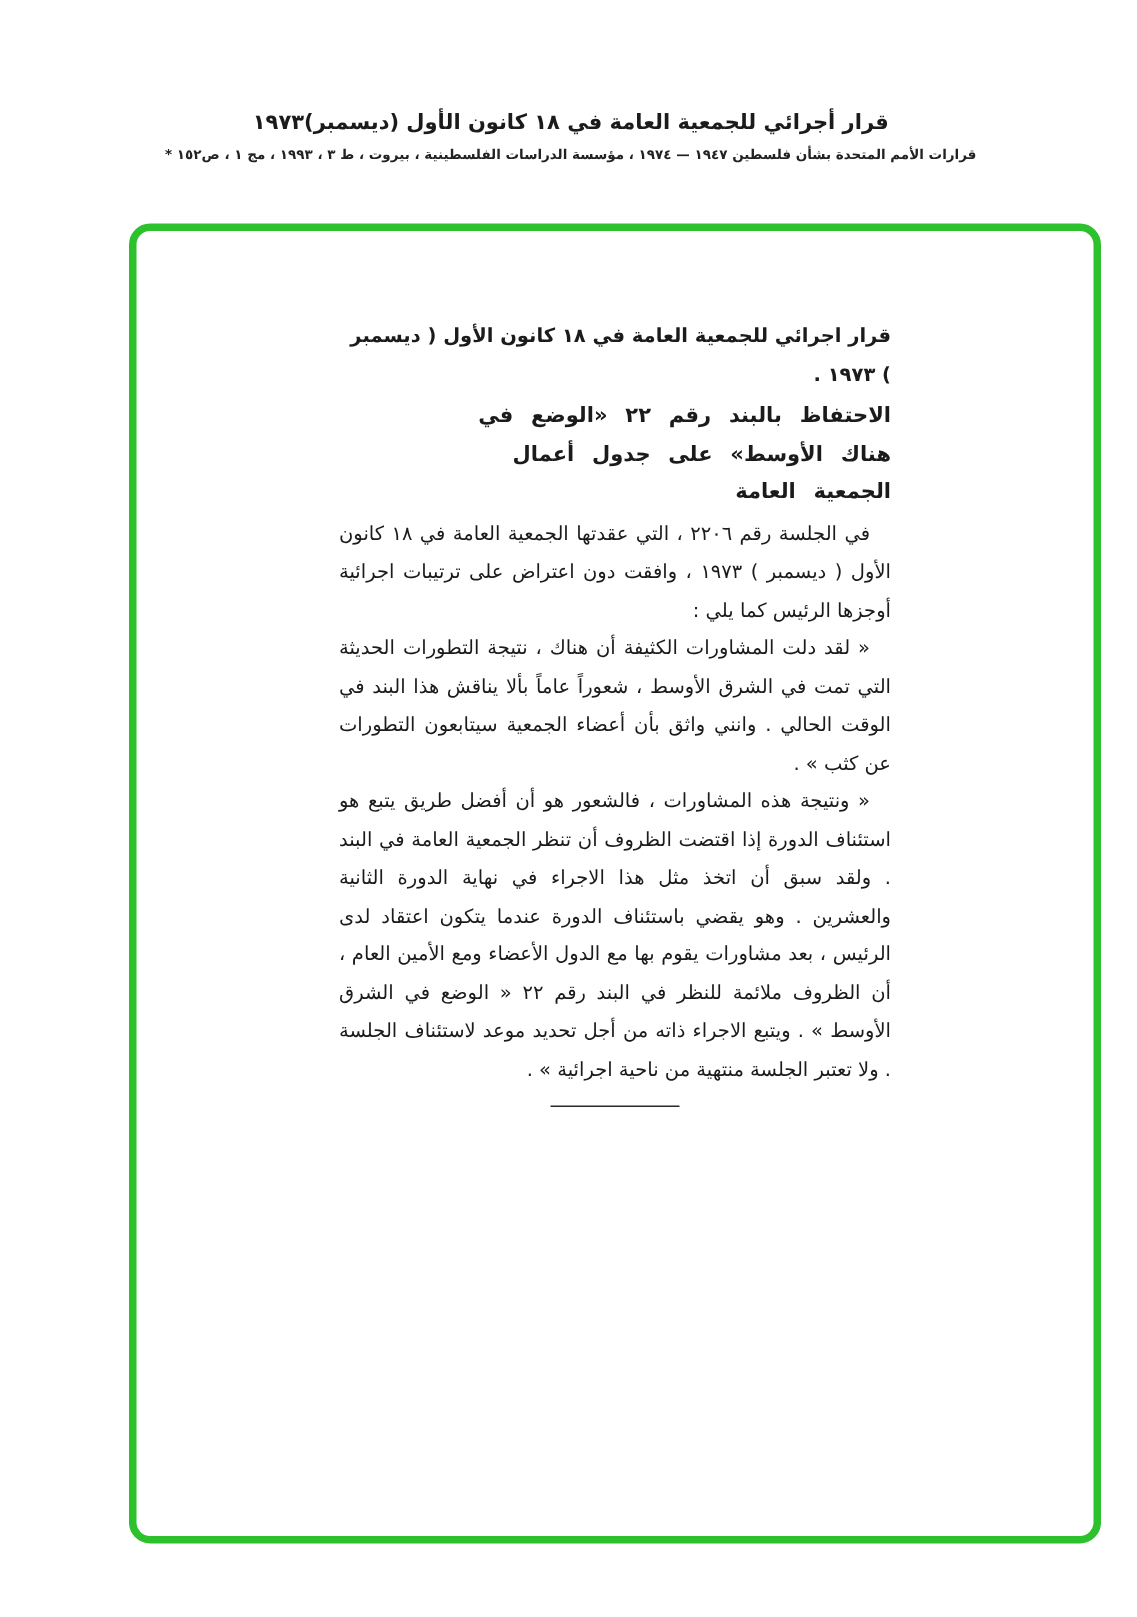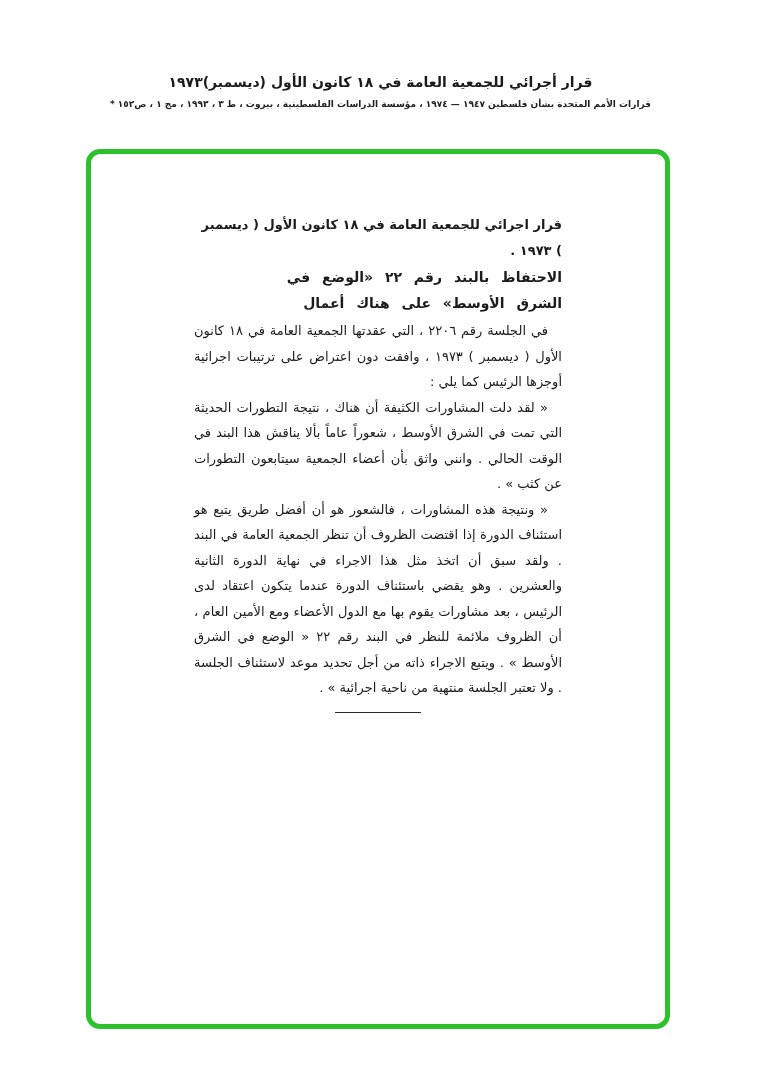--- a/index.html
+++ b/index.html
@@ -30,21 +30,21 @@
   .header-source{
     margin-top:9px;
     font-size:9px;
     font-weight:bold;
     color:#222;
   }
   .green-box{
     position:absolute;
     left:86px;
     top:149px;
-    width:584px;
+    width:648px;
     height:880px;
     border:5px solid var(--border-green,#2dc22d);
     border-radius:14px;
     background:transparent;
   }
   .doc-content{
     direction:rtl;
     width:368px;
     margin:58px auto 0 auto;
     text-align:justify;
@@ -84,21 +84,22 @@
   <div class="header-source">قرارات الأمم المتحدة بشأن فلسطين ١٩٤٧ — ١٩٧٤ ، مؤسسة الدراسات الفلسطينية ، بيروت ، ط ٣ ، ١٩٩٣ ، مج ١ ، ص١٥٢ *</div>
 </div>
 
 <div class="green-box">
   <div class="doc-content">
 
     <p class="doc-title">قرار اجرائي للجمعية العامة في ١٨ كانون الأول ( ديسمبر ) ١٩٧٣ .</p>
 
     <div class="doc-heading">
       <div>الاحتفاظ بالبند رقم ٢٢ «الوضع في</div>
-      <div>الشرق الأوسط» على هناك أعمال</div>
+      <div>هناك الأوسط» على جدول أعمال</div>
+      <div>الجمعية العامة</div>
     </div>
 
     <p class="para">في الجلسة رقم ٢٢٠٦ ، التي عقدتها الجمعية العامة في ١٨ كانون الأول ( ديسمبر ) ١٩٧٣ ، وافقت دون اعتراض على ترتيبات اجرائية أوجزها الرئيس كما يلي :</p>
 
     <p class="para">« لقد دلت المشاورات الكثيفة أن هناك ، نتيجة التطورات الحديثة التي تمت في الشرق الأوسط ، شعوراً عاماً بألا يناقش هذا البند في الوقت الحالي . وانني واثق بأن أعضاء الجمعية سيتابعون التطورات عن كثب » .</p>
 
     <p class="para">« ونتيجة هذه المشاورات ، فالشعور هو أن أفضل طريق يتبع هو استئناف الدورة إذا اقتضت الظروف أن تنظر الجمعية العامة في البند . ولقد سبق أن اتخذ مثل هذا الاجراء في نهاية الدورة الثانية والعشرين . وهو يقضي باستئناف الدورة عندما يتكون اعتقاد لدى الرئيس ، بعد مشاورات يقوم بها مع الدول الأعضاء ومع الأمين العام ، أن الظروف ملائمة للنظر في البند رقم ٢٢ « الوضع في الشرق الأوسط » . ويتبع الاجراء ذاته من أجل تحديد موعد لاستئناف الجلسة . ولا تعتبر الجلسة منتهية من ناحية اجرائية » .</p>
 
     <div class="end-rule"></div>
 

